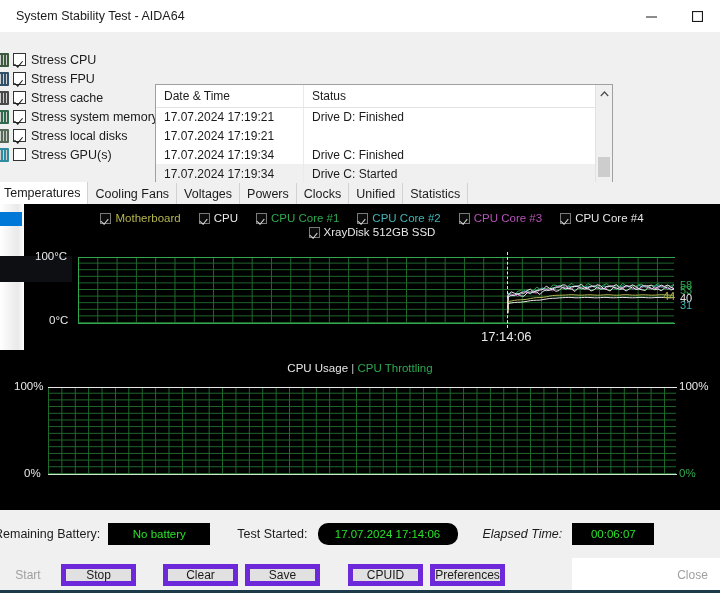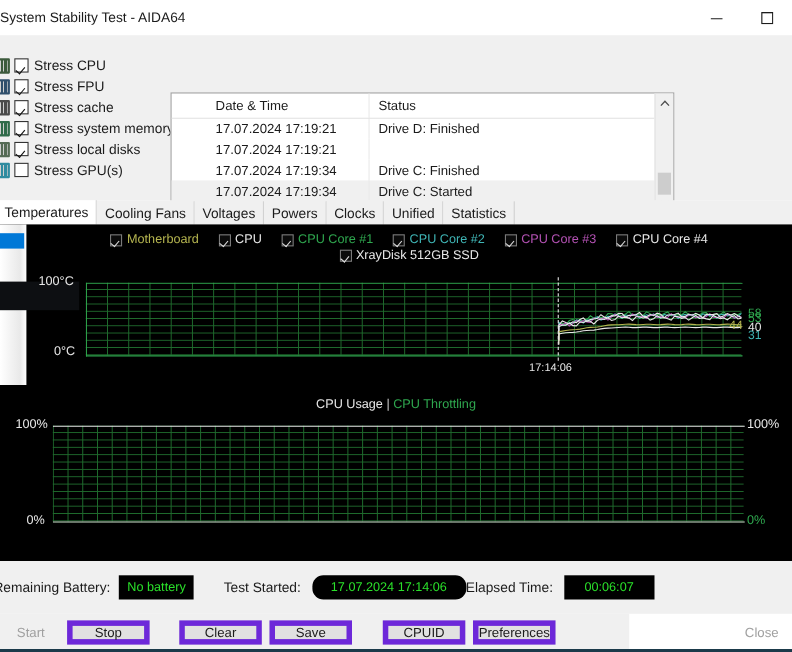--- a/index.html
+++ b/index.html
@@ -11,21 +11,21 @@
     overflow: hidden;
     position: relative;
   }
 
   
   .titlebar {
     position: absolute; left: 0; top: 0; width: 720px; height: 32px;
     background: #ffffff; display: flex; align-items: center;
   }
   .titlebar-text {
-    font-size: 12.5px; color: #1b1b1b; padding-left: 0;
+    font-size: 12.5px; color: #1b1b1b; padding-left: 16px;
     white-space: nowrap;
   }
   .win-controls {
     position: absolute; right: 0; top: 0; height: 32px;
     display: flex; align-items: stretch;
   }
   .win-btn {
     width: 46px; display: flex; align-items: center; justify-content: center;
     background: #ffffff;
   }
@@ -66,21 +66,21 @@
   }
   .stress-label { font-size: 12.5px; color: #1b1b1b; white-space: nowrap; }
 
   
   .status-box {
     position: absolute; left: 155px; top: 52px; width: 458px; height: 110px;
     border: 1px solid #a0a0a0; background: #ffffff;
     display: flex;
   }
   .status-grid { flex: 1 1 auto; position: relative; }
-  .sg-row { display: flex; height: 19px; align-items: center; padding-left: 32px; }
+  .sg-row { display: flex; height: 19px; align-items: center; }
   .sg-row.header { height: 22px; }
   .sg-row.alt { background: #f0f0f0; }
   .sg-c1 {
     width: 148px; flex: 0 0 148px; padding-left: 8px;
     font-size: 12px; color: #1b1b1b; white-space: nowrap;
     border-right: 1px solid #eaeaea; height: 100%;
     display: flex; align-items: center;
   }
   .sg-c2 {
     flex: 1 1 auto; padding-left: 8px;
@@ -181,21 +181,21 @@
     background-image:
       repeating-linear-gradient(0deg,  #1f6b2d 0px, #1f6b2d 1px, transparent 1px, transparent 100%),
       repeating-linear-gradient(90deg, #1f6b2d 0px, #1f6b2d 1px, transparent 1px, transparent 100%);
   }
   .grid-border { position: absolute; }
   .marker-line {
     position: absolute; width: 0;
     border-left: 1px dashed #e6e6e6;
   }
   .time-lbl {
-    position: absolute; font-size: 10px; color: #e8e8e8; white-space: nowrap;
+    position: absolute; font-size: 13px; color: #e8e8e8; white-space: nowrap;
   }
 
   .val-lbl { position: absolute; font-size: 11px; white-space: nowrap; }
 
   
   .statusbar {
     position: absolute; left: 0; top: 510px; width: 720px; height: 48px;
     background: #f0f0f0; display: flex; align-items: center;
   }
   .sb-label { font-size: 12.5px; color: #1b1b1b; white-space: nowrap; }
@@ -430,24 +430,24 @@
     <div class="grid" style="left:48px; top:33px; width:628px; height:87px; background-size: 13.4px 6.7px;"></div>
     <svg class="grid-border" style="left:48px; top:32px;" width="630" height="90">
       <line x1="0" y1="1.5" x2="629" y2="1.5" stroke="#e8e8e8" stroke-width="1"></line>
       <line x1="0" y1="88.5" x2="629" y2="88.5" stroke="#cfe8cf" stroke-width="1"></line>
     </svg>
   </div>
 </div>
 
 <div class="statusbar">
   <div class="sb-label" style="margin-left:-6px;">Remaining Battery:</div>
-  <div class="sb-value" style="margin-left:8px; width:68px;">No battery</div>
+  <div class="sb-value" style="margin-left:8px; width:102px;">No battery</div>
   <div class="sb-label" style="margin-left:27px;">Test Started:</div>
   <div class="sb-value" style="margin-left:10px; width:140px;border-radius:10px;">17.07.2024 17:14:06</div>
-  <div class="sb-label" style="">Elapsed Time:</div>
+  <div class="sb-label" style="margin-left:25px;font-style:italic;">Elapsed Time:</div>
   <div class="sb-value" style="margin-left:10px; width:82px;">00:06:07</div>
 </div>
 
 <div class="btnbar" id="btnBar">
     <div class="btn disabled flat" style="left: 0px; width: 56px;">Start</div>
     <div class="btn" style="left: 61px; width: 75px;">Stop</div>
     <div class="btn" style="left: 163px; width: 75px;">Clear</div>
     <div class="btn" style="left: 245px; width: 75px;">Save</div>
     <div class="btn" style="left: 348px; width: 75px;">CPUID</div>
     <div class="btn" style="left: 430px; width: 75px;">Preferences</div>

